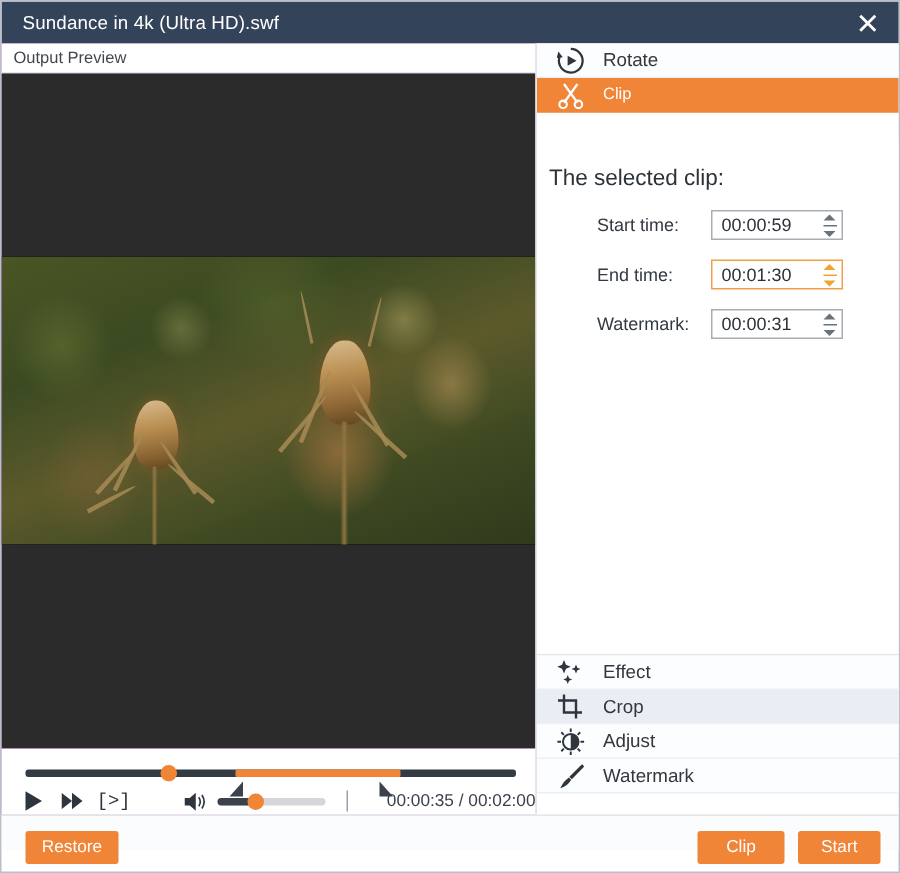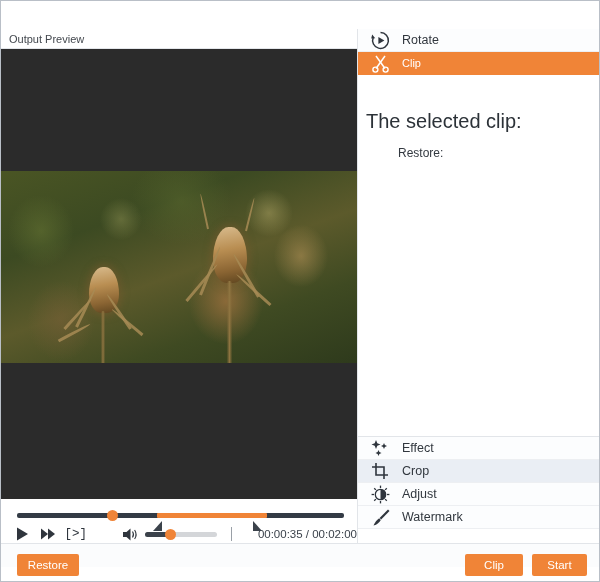--- a/index.html
+++ b/index.html
@@ -196,21 +196,21 @@
   .menu-item.active { background: #f08437; border-bottom-color:#f08437; }
   .menu-item.active .mi-label { color: #ffffff; font-size: 11px; }
   .menu-item.hover { background: #eaeef4; }
 
   .clip-body {
     position: absolute; left: 0; top: 66px;
     width: 243px; height: 341px;
     background: #ffffff;
   }
   .clip-title {
-    margin: 15px 0 0 8px; font-size: 20px; color: #2c3238;
+    margin: 15px 0 0 8px; font-size: 15px; color: #2c3238;
   }
   .field-row {
     display:flex; align-items:center; margin-top: 13px; padding-left: 40px;
   }
   .field-row:first-of-type { margin-top: 18px; }
   .field-label {
     width: 76px; font-size: 12px; color: #333940;
   }
   .spin {
     position: relative; width: 88px; height: 20px;
@@ -258,20 +258,29 @@
   }
   .btn-restore { left: 16px;  width: 62px; }
   .btn-apply   { left: 464px; width: 58px; }
   .btn-cancel  { left: 531px; width: 55px; }
 </style>
 </head>
 <body>
 
 <div class="window">
 
+  <div class="titlebar">
+    <span class="titlebar-text">Sundance in 4k (Ultra HD).swf</span>
+    <div class="close-btn">
+      <svg width="13" height="13" viewBox="0 0 13 13">
+        <line x1="1.5" y1="1.5" x2="11.5" y2="11.5" stroke="#ffffff" stroke-width="1.9"></line>
+        <line x1="11.5" y1="1.5" x2="1.5" y2="11.5" stroke="#ffffff" stroke-width="1.9"></line>
+      </svg>
+    </div>
+  </div>
 
   <div class="left-pane">
     <div class="preview-label-bar">
       <span class="preview-label">Output Preview</span>
     </div>
 
     <div class="video-stage">
       <div class="video-frame">
         <div class="video-img"></div>
 
@@ -362,24 +371,54 @@
           <circle cx="4.4" cy="15.6" r="2.5" stroke="#ffffff" stroke-width="1.4" fill="none"></circle>
           <circle cx="14.6" cy="15.6" r="2.5" stroke="#ffffff" stroke-width="1.4" fill="none"></circle>
         </svg>
       </span>
       <span class="mi-label">Clip</span>
     </div>
 
     <div class="clip-body">
       <div class="clip-title">The selected clip:</div>
 
-
-
       <div class="field-row">
-        <span class="field-label">Restore:</span>
+        <span class="field-label">Start time:</span>
+        <span class="spin">
+          <input type="text" value="00:00:59" style="">
+          <span class="spin-arrows">
+            <span class="caret caret-up"></span>
+            <span class="caret-line"></span>
+            <span class="caret caret-down"></span>
+          </span>
+        </span>
+      </div>
+
+      <div class="field-row">
+        <span class="field-label">End time:</span>
+        <span class="spin focused">
+          <input type="text" value="00:01:30" style="">
+          <span class="spin-arrows">
+            <span class="caret caret-up"></span>
+            <span class="caret-line"></span>
+            <span class="caret caret-down"></span>
+          </span>
+        </span>
+      </div>
+
+      <div class="field-row">
+        <span class="field-label">Watermark:</span>
+        <span class="spin">
+          <input type="text" value="00:00:31" style="">
+          <span class="spin-arrows">
+            <span class="caret caret-up"></span>
+            <span class="caret-line"></span>
+            <span class="caret caret-down"></span>
+          </span>
+        </span>
       </div>
     </div>
 
     <div class="bottom-menu">
       <div class="menu-item">
         <span class="mi-icon">
           <svg width="18" height="18" viewBox="0 0 18 18">
             <polygon points="5,1 6.3,4.2 9.5,5.5 6.3,6.8 5,10 3.7,6.8 0.5,5.5 3.7,4.2" fill="#2f353d"></polygon>
             <polygon points="13,4 13.9,6.1 16,7 13.9,7.9 13,10 12.1,7.9 10,7 12.1,6.1" fill="#2f353d"></polygon>
             <polygon points="7.5,11 8.4,13.1 10.5,14 8.4,14.9 7.5,17 6.6,14.9 4.5,14 6.6,13.1" fill="#2f353d"></polygon>

